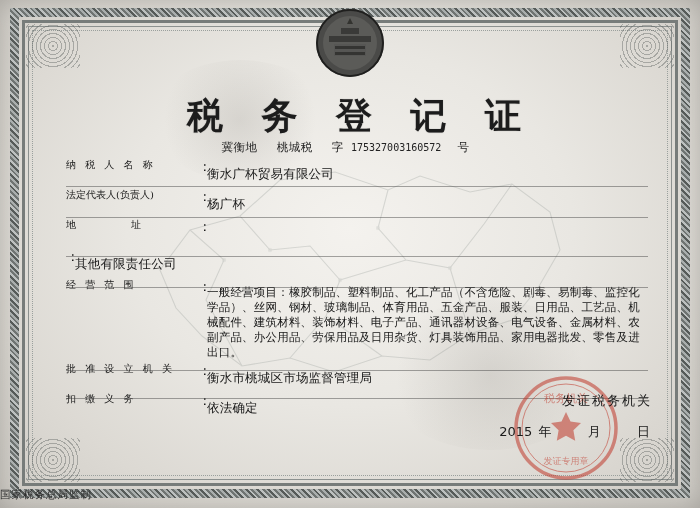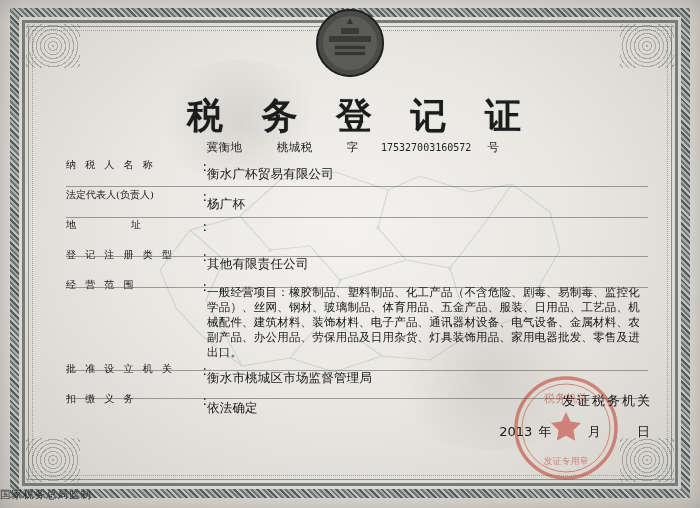--- a/index.html
+++ b/index.html
@@ -116,21 +116,21 @@
   
   .serial-line {
     position: absolute;
     top: 140px;
     left: 0; right: 0;
     text-align: center;
     font-size: 11.5px;
     color: #222;
     letter-spacing: .5px;
   }
-  .serial-line .seg { margin: 0 18px; }
+  .serial-line .seg { margin: 0 3px; }
   .serial-line .seg.wide { margin: 0 12px; }
   .serial-line .num {
     font-family: "DejaVu Sans Mono", monospace;
     font-size: 10px;
     letter-spacing: 0px;
   }
 
   
   .fields {
     position: absolute;
@@ -309,21 +309,20 @@
       <div class="colon">：</div>
       <div class="value">杨广杯</div>
     </div>
 
     <div class="row">
       <div class="label">地　　　　址</div>
       <div class="colon">：</div>
     </div>
 
     <div class="row">
-      <div class="label">登 记 注 册 类 型</div>
       <div class="colon">：</div>
       <div class="value">其他有限责任公司</div>
     </div>
 
     <div class="row tall">
       <div class="label">经 营 范 围</div>
       <div class="colon">：</div>
       <div class="value small">一般经营项目：橡胶制品、塑料制品、化工产品（不含危险、剧毒、易制毒、监控化学品）、丝网、钢材、玻璃制品、体育用品、五金产品、服装、日用品、工艺品、机械配件、建筑材料、装饰材料、电子产品、通讯器材设备、电气设备、金属材料、农副产品、办公用品、劳保用品及日用杂货、灯具装饰用品、家用电器批发、零售及进出口。</div>
     </div>
 
@@ -352,21 +351,21 @@
     <circle cx="56" cy="56" r="50" fill="none" stroke="#c0392b" stroke-width="3.5"></circle>
     <circle cx="56" cy="56" r="44" fill="none" stroke="#c0392b" stroke-width="1"></circle>
     <path d="M56 40 l4.5 9.5 10.5 1.4 -7.6 7.4 1.8 10.4 -9.2 -4.9 -9.2 4.9 1.8 -10.4 -7.6 -7.4 10.5 -1.4 z" fill="#c0392b"></path>
     <text x="56" y="30" font-size="11" fill="#c0392b" text-anchor="middle" font-family="DejaVu Serif, serif">税务机关</text>
     <text x="56" y="92" font-size="9" fill="#c0392b" text-anchor="middle" font-family="DejaVu Serif, serif">发证专用章</text>
   </svg>
 
   <div class="issuer">
     <div class="org">发证税务机关</div>
     <div class="date">
-      <span class="y">2013</span>
+      <span class="y">2015</span>
       <span>年</span>
       <span style="display:inline-block;width:22px;"></span>
       <span>月</span>
       <span style="display:inline-block;width:22px;"></span>
       <span>日</span>
     </div>
   </div>
 
   <div class="footer">国家税务总局监制</div>
 

